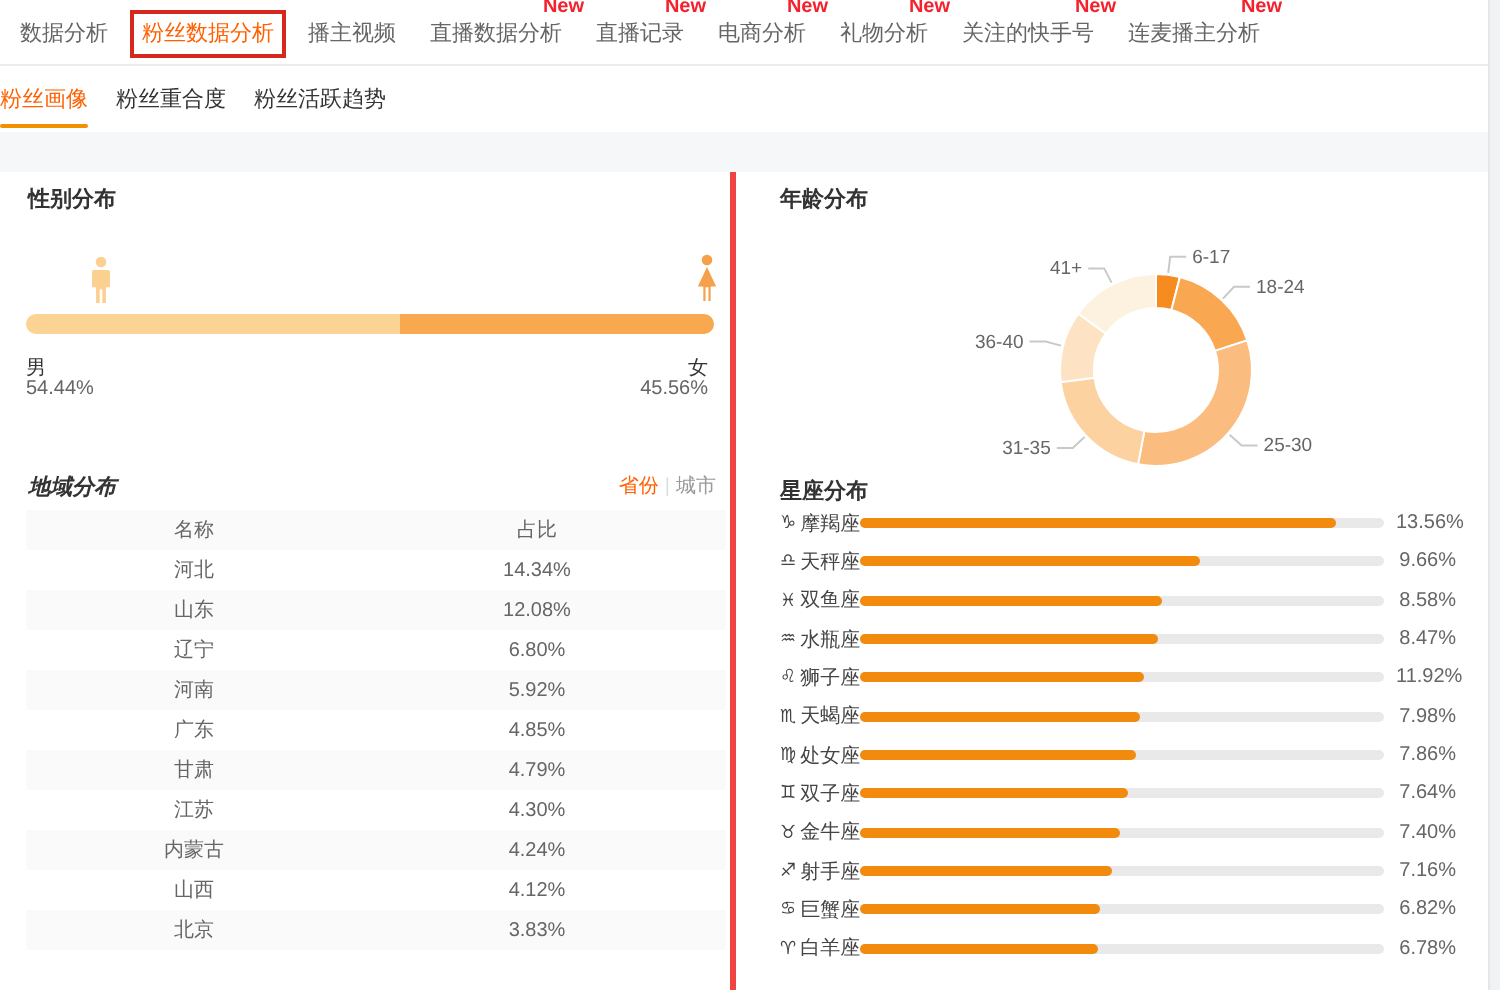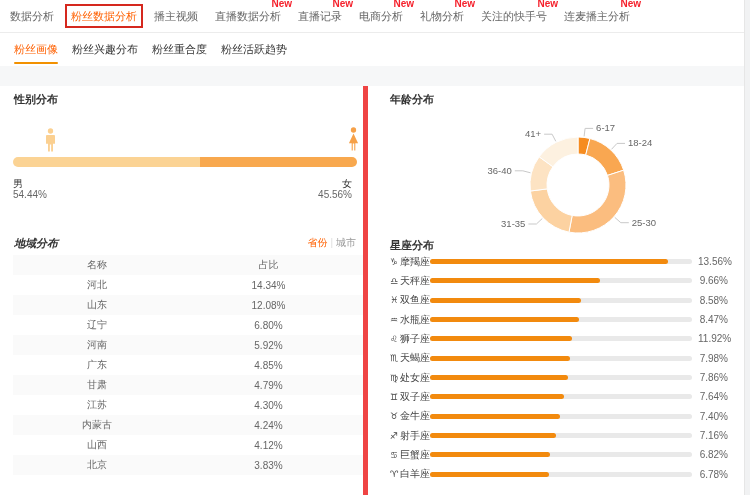--- a/index.html
+++ b/index.html
@@ -7,28 +7,28 @@
           font-family:"Liberation Sans","DejaVu Sans",sans-serif;-webkit-font-smoothing:antialiased;}
   
   .topnav{position:absolute;top:0;left:0;right:0;height:33px;display:flex;align-items:center;
           padding-left:10px;border-bottom:1px solid #ececec;background:#fff;box-sizing:border-box;}
   .tab{position:relative;margin-right:17px;font-size:11px;color:#666;cursor:pointer;white-space:nowrap;}
   .tab.active .tab-text{color:#ff6000;}
   .tab-text.hl{outline:2px solid #d5281e;outline-offset:4px;}
   .new{position:absolute;top:-11px;right:-11px;font-size:10px;font-weight:bold;color:#f5222d;}
   
   .subnav{position:absolute;top:33px;left:0;right:0;height:33px;display:flex;align-items:stretch;
-          padding-left:14px;background:#fff;}
+          background:#fff;}
   .stab{position:relative;display:flex;align-items:center;margin-right:14px;font-size:11px;color:#333;cursor:pointer;white-space:nowrap;}
   .stab.active{color:#ff6000;}
   .stab.active::after{content:"";position:absolute;left:0;right:0;bottom:2px;height:2px;background:#f29100;border-radius:1px;}
   .grayband{position:absolute;top:66px;left:0;right:0;height:20px;background:#f6f7f8;}
   
   .content{position:absolute;top:86px;left:0;right:0;bottom:0;background:#fff;}
-  .leftcol{position:absolute;left:0;top:0;width:368px;height:100%;border-right:5px solid #ef4444;box-sizing:border-box;}
+  .leftcol{position:absolute;left:0;top:0;width:368px;height:100%;border-right:3px solid #ef4444;box-sizing:border-box;}
   .rightcol{position:absolute;left:390px;top:0;width:347px;height:100%;}
   .sec-title{position:absolute;font-size:11px;font-weight:600;color:#333;}
   
   .person{position:absolute;}
   .gender-bar{position:absolute;left:13px;top:71px;width:344px;height:10px;border-radius:5px;overflow:hidden;display:flex;}
   .gseg{height:100%;}
   .glabel{position:absolute;font-size:10px;color:#333;}
   .gval{position:absolute;font-size:10px;color:#666;}
   
   .toggle{position:absolute;right:7px;top:150px;font-size:10px;color:#999;}
@@ -62,21 +62,20 @@
       <div class="tab"><span class="tab-text">播主视频</span></div>
       <div class="tab"><span class="tab-text">直播数据分析</span><span class="new">New</span></div>
       <div class="tab"><span class="tab-text">直播记录</span><span class="new">New</span></div>
       <div class="tab"><span class="tab-text">电商分析</span><span class="new">New</span></div>
       <div class="tab"><span class="tab-text">礼物分析</span><span class="new">New</span></div>
       <div class="tab"><span class="tab-text">关注的快手号</span><span class="new">New</span></div>
       <div class="tab"><span class="tab-text">连麦播主分析</span><span class="new">New</span></div>
     </div>
   <div class="subnav" id="subnav">
       <div class="stab active">粉丝画像</div>
-      <div class="stab">粉丝兴趣分布</div>
       <div class="stab">粉丝重合度</div>
       <div class="stab">粉丝活跃趋势</div>
     </div>
   <div class="grayband"></div>
 
   <div class="content">
     <div class="leftcol">
       <div class="sec-title" style="left:14px;top:6px;">性别分布</div>
 
       <svg class="person" style="left:45px;top:42px;" width="11" height="24" viewBox="0 0 12 26">

